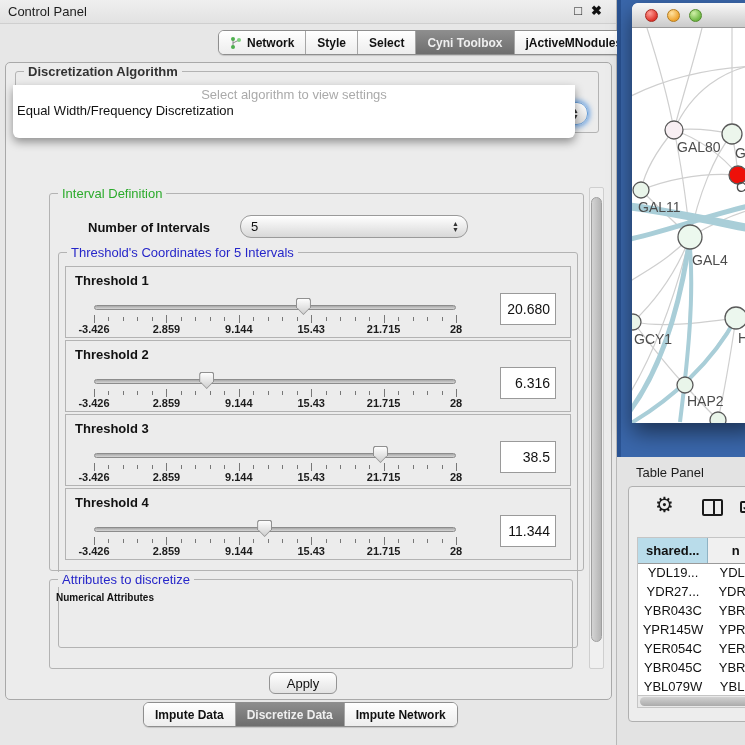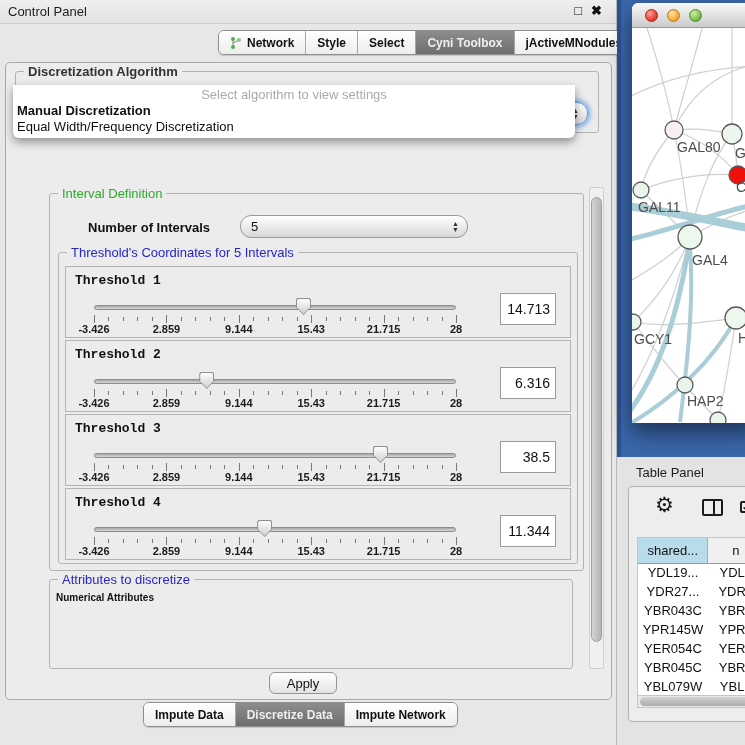--- a/index.html
+++ b/index.html
@@ -51,21 +51,21 @@
   #algo-popup { position:absolute; left:12px; top:84px; width:562px; height:53px; z-index:30;
     background:#fff; border-radius:0 0 6px 6px;
     box-shadow:0 4px 10px rgba(0,0,0,.4); overflow:hidden; }
   .popup-prompt { text-align:center; font-size:13px; color:#aaa; padding-top:2px; height:17px; }
   .popup-item { font-size:13px; color:#111; padding:1px 4px; height:16px; cursor:default; }
   .popup-item.bold { font-weight:700; }
 
   
   .thr-row { position:relative; width:506px; height:72px; border:1px solid #b3b3b3;
     background:#ececec; margin:0 0 2px 0; }
-  .thr-label { position:absolute; left:9px; top:6px; font-size:13px; font-weight:700; color:#111;font-family:Liberation Mono, monospace; }
+  .thr-label { position:absolute; left:9px; top:6px; font-size:13px; font-weight:700; color:#111; }
   .thr-track { position:absolute; left:28px; top:38px; width:362px; height:5px;
     border:1px solid #8c8c8c; border-radius:3px; background:linear-gradient(#a8a8a8,#d6d6d6); }
   .thr-thumb { position:absolute; top:31px; width:15px; height:17px; margin-left:-7px; }
   .thr-thumb .outer { position:absolute; inset:0; background:#909090;
     clip-path:polygon(8% 0,92% 0,100% 10%,100% 55%,50% 100%,0 55%,0 10%); }
   .thr-thumb .inner { position:absolute; inset:1px; background:linear-gradient(#fdfdfd,#cfcfcf);
     clip-path:polygon(8% 0,92% 0,100% 10%,100% 55%,50% 100%,0 55%,0 10%); }
   .thr-ticks { position:absolute; left:28px; top:48px; width:362px; height:8px; }
   .thr-ticks .tick { position:absolute; top:2px; width:1px; height:4px; background:#777; }
   .thr-ticks .tick.major { top:0; height:8px; }
@@ -121,21 +121,21 @@
   .tp-toolbar { position:absolute; left:0; top:0; width:100%; height:44px; }
   .gear-ic { position:absolute; left:26px; top:6px; font-size:21px; color:#1a1a1a; cursor:default; }
   .col-ic { position:absolute; left:73px; top:12px; width:21px; height:17px;
     border:2px solid #1a1a1a; border-radius:2px; cursor:default; }
   .col-ic::after { content:""; position:absolute; left:50%; top:0; width:2px; height:100%; background:#1a1a1a; }
   .chk-ic { position:absolute; top:14px; width:12px; height:12px; border:2px solid #1a1a1a;
     border-radius:2px; font-size:9px; font-weight:700; color:#1a1a1a; text-align:center; line-height:9px; cursor:default; }
 
   #tp-table { position:absolute; left:8px; top:50px; width:128px; height:164px; overflow:hidden; background:#fff; border:1px solid #c5c5c5; }
   table { border-collapse:collapse; table-layout:fixed; }
-  th { height:25px; font-size:13px; font-weight:400; color:#111; background:#f0f0f0;
+  th { height:25px; font-size:13px; font-weight:700; color:#111; background:#f0f0f0;
     border-bottom:1px solid #9a9a9a; border-right:1px solid #aab; text-align:center; }
   th.sel { background:#b9dcea; border-right:1px solid #8fb3c4; }
   td { height:19px; font-size:13px; color:#111; text-align:center; white-space:nowrap; overflow:hidden; }
   #tp-hscroll { position:absolute; left:8px; top:208px; width:128px; height:13px;
     background:#e9e9e9; border:1px solid #c5c5c5; }
   #tp-hscroll .thumb { position:absolute; left:2px; top:1px; width:118px; height:9px;
     background:linear-gradient(#d2d2d2,#ababab); border-radius:5px; }
 </style>
 </head>
 <body>
@@ -188,21 +188,21 @@
 
       <div class="group" style="left:43px; top:130px; width:535px; height:378px;">
         <span class="group-title green">Interval Definition</span>
 
         <span style="position:absolute; left:38px; top:26px; font-size:13px; font-weight:700; color:#111;">Number of Intervals</span>
         <div class="combo" style="left:190px; top:21px; width:228px;">
           <span>5</span>
           <span class="stepper">▲<br>▼</span>
         </div>
 
-        <div class="group" style="left:8px; top:58px; width:520px; height:312px;padding-left:32px;">
+        <div class="group" style="left:8px; top:58px; width:520px; height:396px;padding-left:32px;">
           <span class="group-title blue">Threshold's Coordinates for 5 Intervals</span>
           <div style="position:absolute; left:6px; top:13px; width:508px;">
               <div class="thr-row">
                 <div class="thr-label">Threshold 1</div>
                 <div class="thr-track"></div>
                 <div class="thr-ticks">
                   <span class="tick major" style="left: 0%;"></span>
                   <span class="tick" style="left: 4%;"></span>
                   <span class="tick" style="left: 8%;"></span>
                   <span class="tick" style="left: 12%;"></span>
@@ -234,21 +234,21 @@
                   <span style="left: 20%;">2.859</span>
                   <span style="left: 40%;">9.144</span>
                   <span style="left: 60%;">15.43</span>
                   <span style="left: 80%;">21.715</span>
                   <span style="left: 100%;">28</span>
                 </div>
                 <div class="thr-thumb" style="left: 236.945px;">
                   <div class="outer"></div>
                   <div class="inner"></div>
                 </div>
-                <div class="thr-value">14.713</div>
+                <div class="thr-value">20.680</div>
               </div>
               <div class="thr-row">
                 <div class="thr-label">Threshold 2</div>
                 <div class="thr-track"></div>
                 <div class="thr-ticks">
                   <span class="tick major" style="left: 0%;"></span>
                   <span class="tick" style="left: 4%;"></span>
                   <span class="tick" style="left: 8%;"></span>
                   <span class="tick" style="left: 12%;"></span>
                   <span class="tick" style="left: 16%;"></span>
@@ -388,21 +388,20 @@
       </div>
 
       <div id="main-scrollbar">
           <div class="thumb"></div>
         </div>
 
       <button id="apply-btn">Apply</button>
 
       <div id="algo-popup" style="left:7px; top:22px;">
         <div class="popup-prompt">Select algorithm to view settings</div>
-        <div class="popup-item bold">Manual Discretization</div>
         <div class="popup-item">Equal Width/Frequency Discretization</div>
       </div>
     </div>
 
     <div id="bottom-tabs" class="seg-tabs">
       <div class="seg-tab">
         <span>Impute Data</span>
       </div>
       <div class="seg-tab selected">
         <span>Discretize Data</span>

